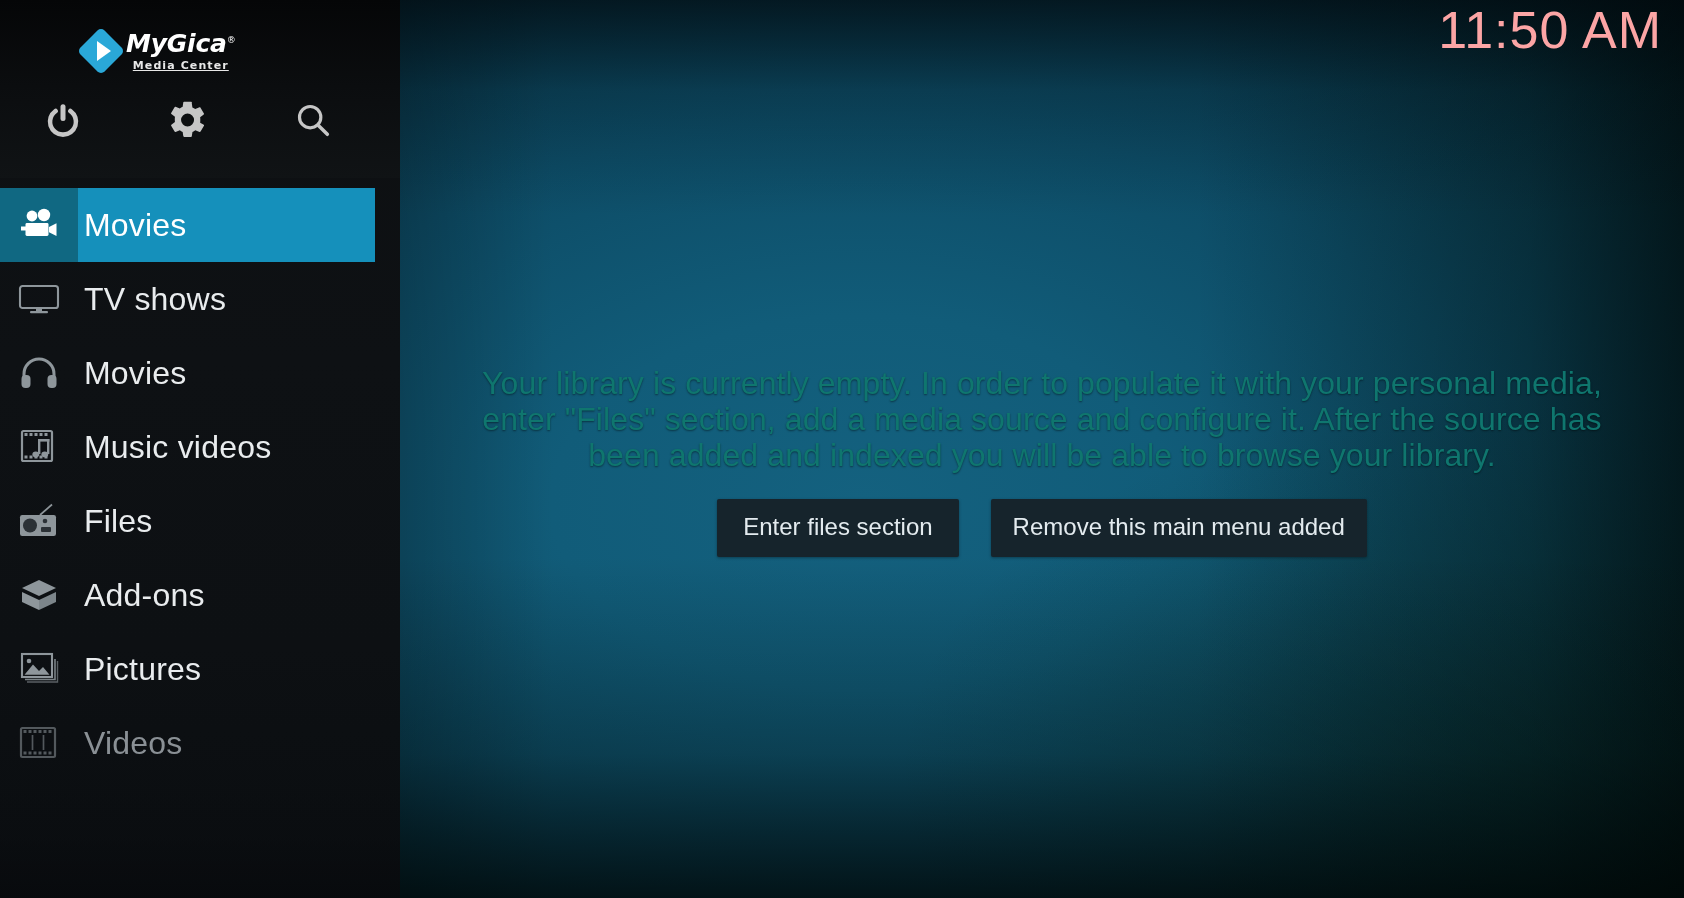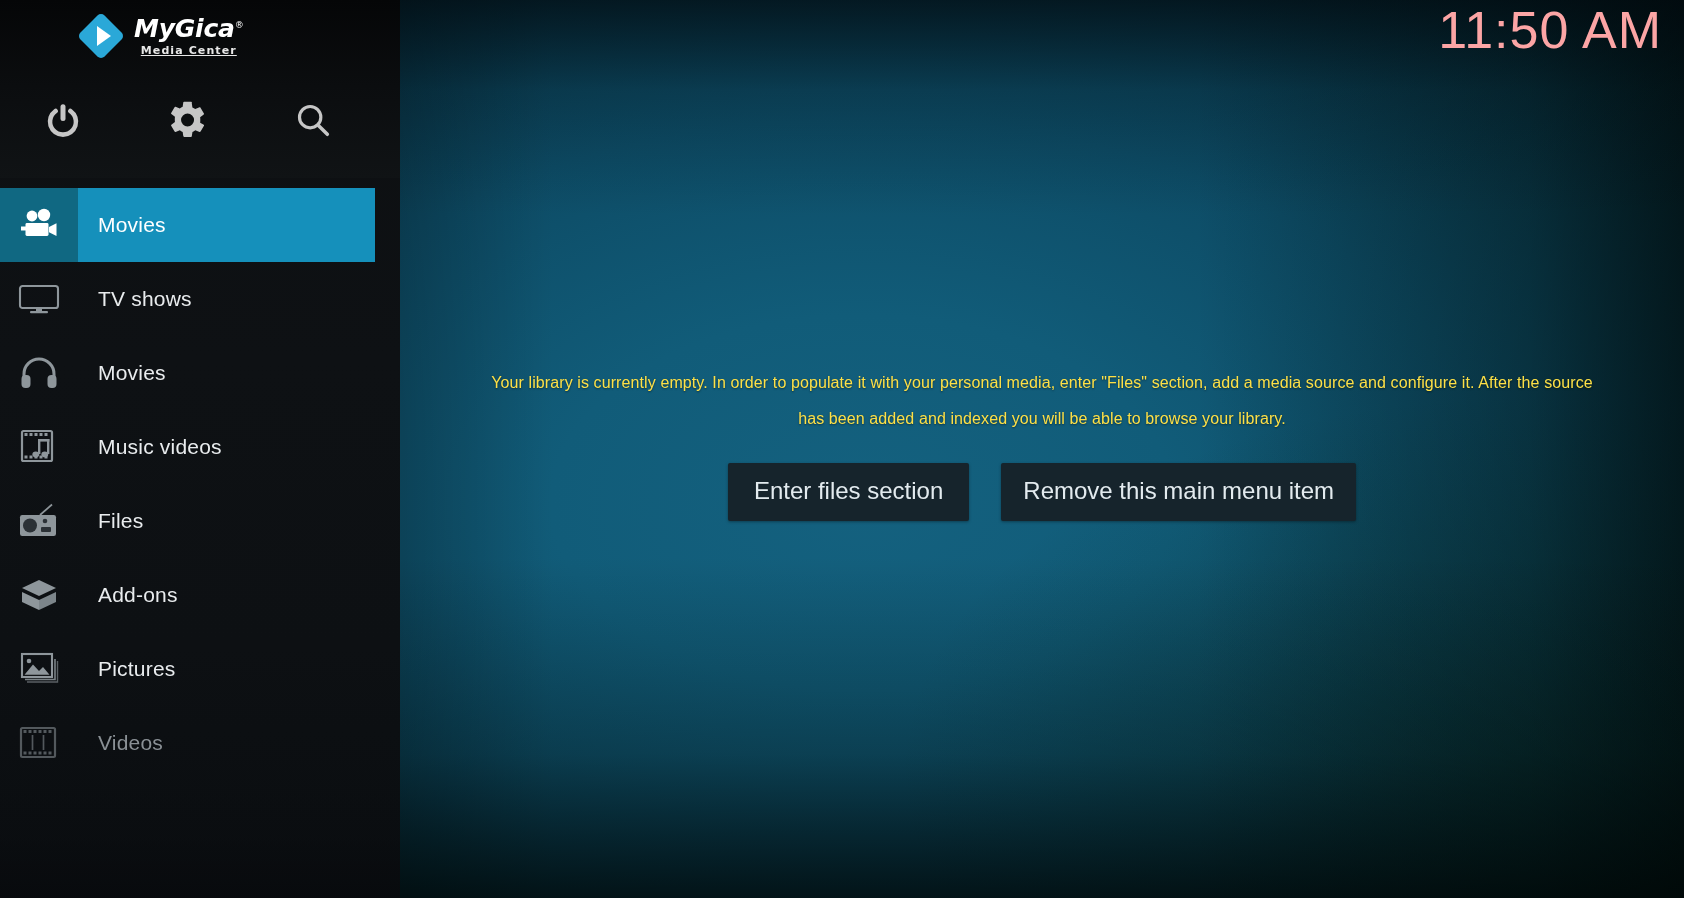--- a/index.html
+++ b/index.html
@@ -60,24 +60,24 @@
     overflow: hidden;
   }
   .sidebar-header {
     position: absolute;
     left: 0; top: 0;
     width: 400px; height: 178px;
     background: linear-gradient(to bottom, #050607 0%, #0b0d0f 48%, #101315 100%);
   }
   .brand {
     position: absolute;
-    left: 78px; top: 13px;
-    display: flex;
-    align-items: center;
-    gap: 10px;
+    left: 78px; top: 28px;
+    display: flex;
+    align-items: center;
+    gap: 2px;
   }
   .brand-mark {
     width: 46px; height: 46px;
     position: relative;
   }
   .brand-diamond {
     position: absolute;
     left: 6px; top: 6px;
     width: 34px; height: 34px;
     background: #2aa8d8;
@@ -159,25 +159,25 @@
     width: 78px;
     height: 74px;
     display: flex;
     align-items: center;
     justify-content: center;
     flex: 0 0 78px;
   }
   .menu-item .icon-cell svg { display: block; }
   .menu-item .label {
     font-family: "Liberation Sans", sans-serif;
-    font-size: 21px;
+    font-size: 32px;
     font-weight: normal;
     color: #e9ecee;
     letter-spacing: 0.2px;
-    padding-left: 20px;
+    padding-left: 6px;
   }
   .menu-item.active {
     background: #1590bb;
     width: 375px;
   }
   .menu-item.active .icon-cell {
     background: #106882;
   }
   .menu-item.active .label {
     color: #ffffff;
@@ -213,23 +213,23 @@
     display: flex;
     flex-direction: column;
     align-items: center;
     justify-content: flex-start;
   }
   .empty-msg {
     margin-top: 365px;
     width: 1120px;
     text-align: center;
     font-family: "Liberation Sans", sans-serif;
-    font-size: 16px;
+    font-size: 32px;
     line-height: 36px;
-    color: #fde047;
+    color: #0f766e;
     letter-spacing: 0.1px;
     text-shadow: 0 1px 2px rgba(0,0,0,0.45);
   }
   .empty-buttons {
     margin-top: 26px;
     display: flex;
     gap: 32px;
     align-items: center;
     justify-content: center;
   }
@@ -258,21 +258,21 @@
   <div class="bg-teal"></div>
   <div class="bg-greencast"></div>
   <div class="bg-vignette"></div>
 
   <div class="clock">11:50 AM</div>
 
   <div class="empty-wrap">
     <div class="empty-msg">Your library is currently empty. In order to populate it with your personal media, enter "Files" section, add a media source and configure it. After the source has been added and indexed you will be able to browse your library.</div>
     <div class="empty-buttons">
       <button class="empty-btn">Enter files section</button>
-      <button class="empty-btn wide">Remove this main menu item</button>
+      <button class="empty-btn wide">Remove this main menu added</button>
     </div>
   </div>
 
   <div class="sidebar">
 
     <div class="sidebar-header">
 
       <div class="brand">
         <div class="brand-mark">
           <div class="brand-diamond"></div>

